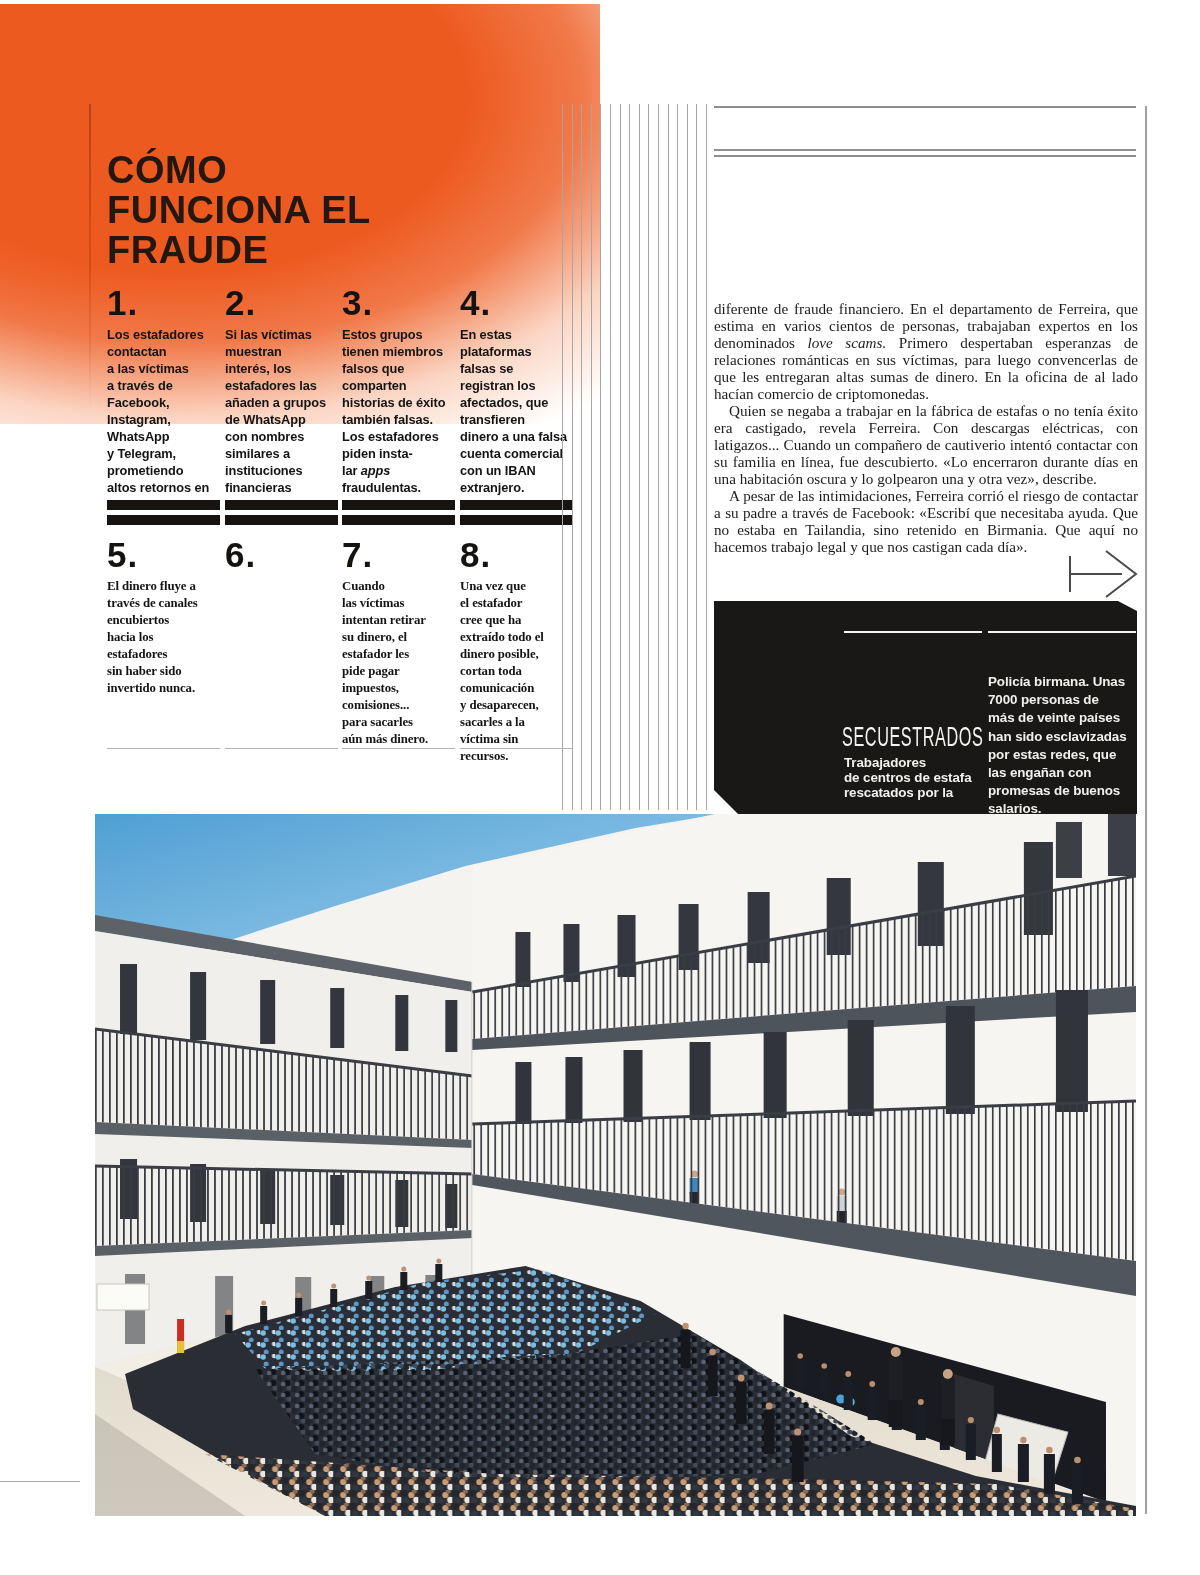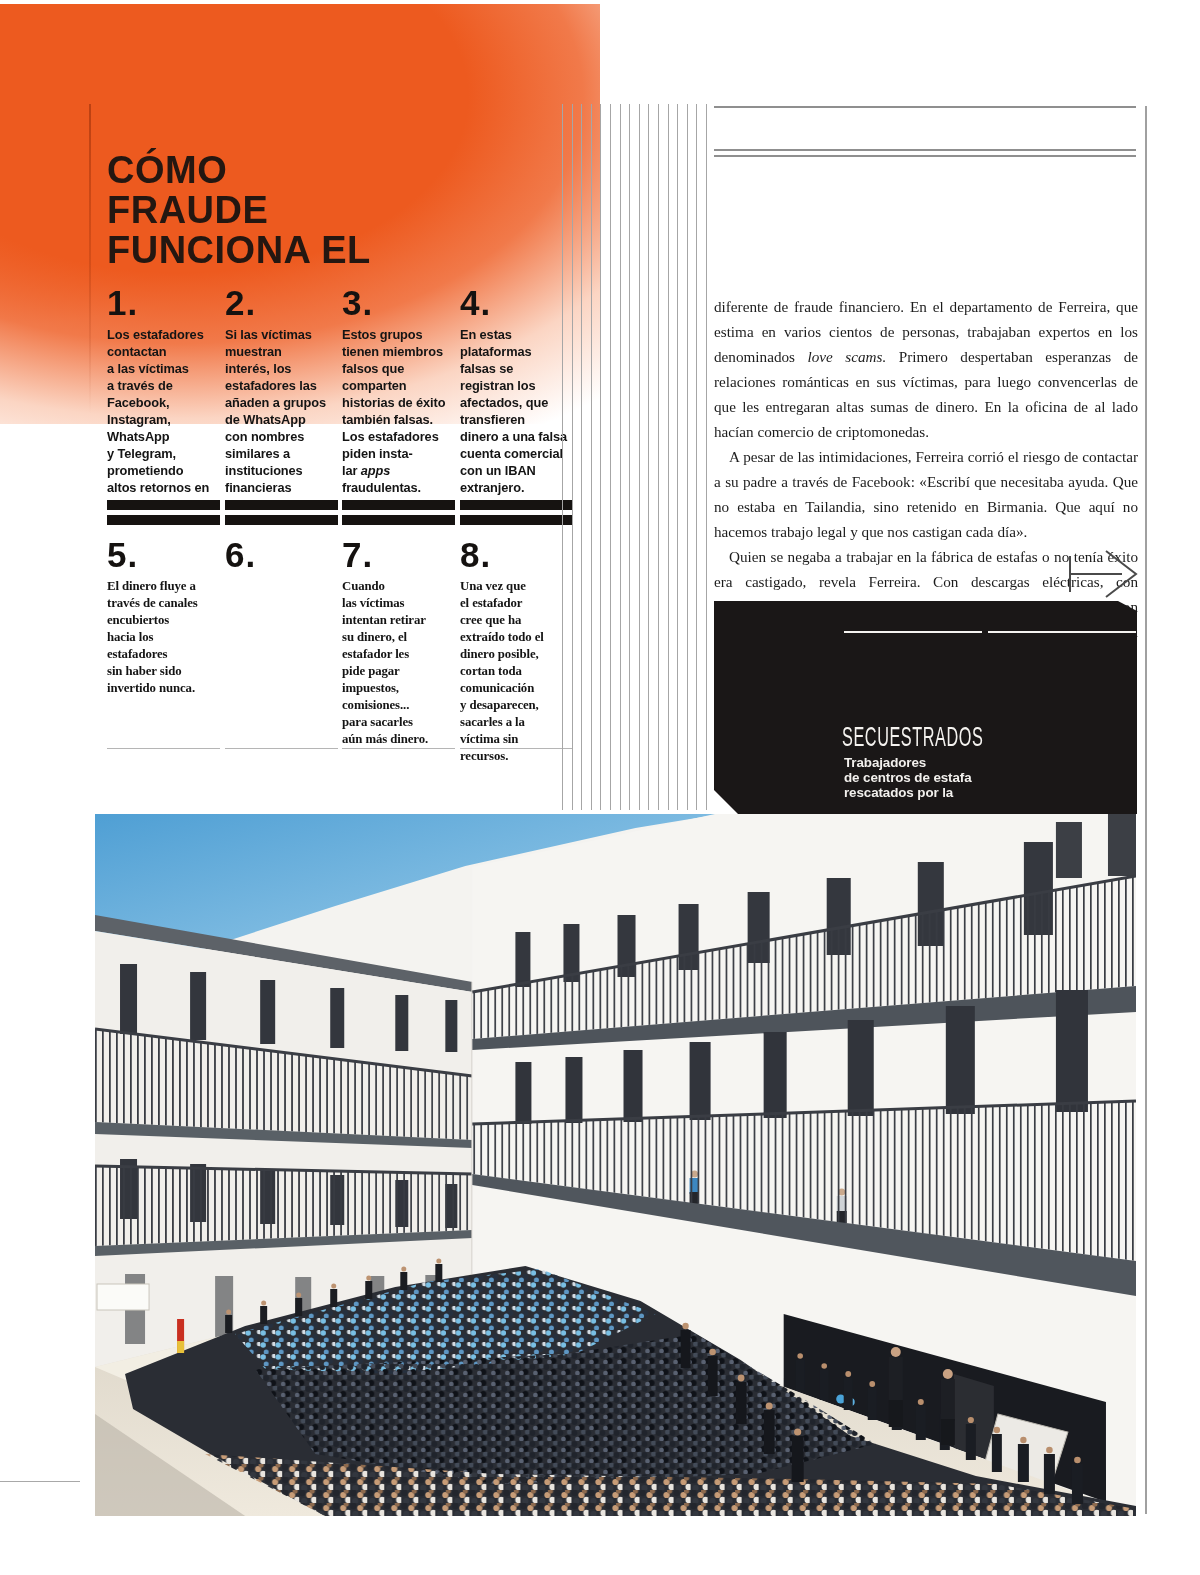--- a/index.html
+++ b/index.html
@@ -53,23 +53,23 @@
 
   
   .rule-h { background:#8f8f8f; height:2px; }
   .rule-top   { left:714px; top:102px; width:422px; }
   .rule-dbl-a { left:714px; top:145px; width:422px; }
   .rule-dbl-b { left:714px; top:151px; width:422px; }
   .rule-right { left:1145px; top:102px; width:2px; height:1408px; background:#a0a0a0; }
 
   
   .article {
-    left:714px; top:290px; width:424px;
+    left:714px; top:296px; width:424px;
     font-family:"Liberation Serif","DejaVu Serif",serif;
-    font-size:15.2px; line-height:25px; color:#1c1c1c; text-align:justify;
+    font-size:15.2px; line-height:17px; color:#1c1c1c; text-align:justify;
   }
   .article p { margin:0; }
   .article p + p { text-indent:15px; }
   .article em { font-style:italic; }
 
   .arrow-svg { left:1066px; top:544px; }
 
   
   .caption-box {
     left:714px; top:597px; width:423px; height:213px; background:#1a1717;
@@ -98,22 +98,22 @@
 </head>
 <body>
 
 <div class="page">
 
   <div class="abs orange-block"></div>
   <div class="abs orange-vline"></div>
 
   <div class="abs headline">
     <div>CÓMO</div>
+    <div>FUNCIONA EL</div>
     <div>FRAUDE</div>
-    <div>FUNCIONA EL</div>
   </div>
 
   <div class="abs step-number c0 num-r0">1.</div>
   <div class="abs step-text c0 txt-r0">Los estafadores
 contactan
 a las víctimas
 a través de
 Facebook,
 Instagram,
 WhatsApp
@@ -213,37 +213,45 @@
 
   <div class="abs fringe"></div>
 
   <div class="abs rule-h rule-top"></div>
   <div class="abs rule-h rule-dbl-a"></div>
   <div class="abs rule-h rule-dbl-b"></div>
   <div class="abs rule-right"></div>
 
   <div class="abs article">
     <p><span>diferente de fraude financiero. En el departamento de Ferreira, que estima en varios cientos de personas, trabajaban expertos en los denominados </span><em>love scams.</em><span> Primero despertaban esperanzas de relaciones románticas en sus víctimas, para luego convencerlas de que les entregaran altas sumas de dinero. En la oficina de al lado hacían comercio de criptomonedas.</span></p>
+    <p>Quien se negaba a trabajar en la fábrica de estafas o no tenía éxito era castigado, revela Ferreira. Con descargas eléctricas, con latigazos... Cuando un compañero de cautiverio intentó contactar con su familia en línea, fue descubierto. «Lo encerraron durante días en una habitación oscura y lo golpearon una y otra vez», describe.</p>
     <p>A pesar de las intimidaciones, Ferreira corrió el riesgo de contactar a su padre a través de Facebook: «Escribí que necesitaba ayuda. Que no estaba en Tailandia, sino retenido en Birmania. Que aquí no hacemos trabajo legal y que nos castigan cada día».</p>
-    <p>Quien se negaba a trabajar en la fábrica de estafas o no tenía éxito era castigado, revela Ferreira. Con descargas eléctricas, con latigazos... Cuando un compañero de cautiverio intentó contactar con su familia en línea, fue descubierto. «Lo encerraron durante días en una habitación oscura y lo golpearon una y otra vez», describe.</p>
   </div>
 
   <svg class="abs arrow-svg" width="74" height="52" viewBox="0 0 74 52">
     <line x1="4" y1="8" x2="4" y2="44" stroke="#4a4a4a" stroke-width="2"></line>
     <line x1="4" y1="26" x2="56" y2="26" stroke="#4a4a4a" stroke-width="2"></line>
     <polyline points="40,3 70,26 40,49" fill="none" stroke="#4a4a4a" stroke-width="2"></polyline>
   </svg>
 
   <div class="abs caption-box">
     <div class="wrule wrule-1"></div>
     <div class="wrule wrule-2"></div>
     <div class="kicker">SECUESTRADOS</div>
     <div class="caption-text cap-1">Trabajadores
 de centros de estafa
 rescatados por la</div>
+    <div class="caption-text cap-2">Policía birmana. Unas
+7000 personas de
+más de veinte países
+han sido esclavizadas
+por estas redes, que
+las engañan con
+promesas de buenos
+salarios.</div>
   </div>
 
   <svg class="abs photo" viewBox="0 0 1040 702" preserveAspectRatio="none">
     <defs>
       <linearGradient id="sky" x1="0" y1="0" x2="1" y2="1">
         <stop offset="0" stop-color="#4f9fd4"></stop>
           <stop offset="1" stop-color="#a9d5ee"></stop>
       </linearGradient>
       <linearGradient id="yard" x1="0" y1="0" x2="0" y2="1">
         <stop offset="0" stop-color="#d9d2c4"></stop>

